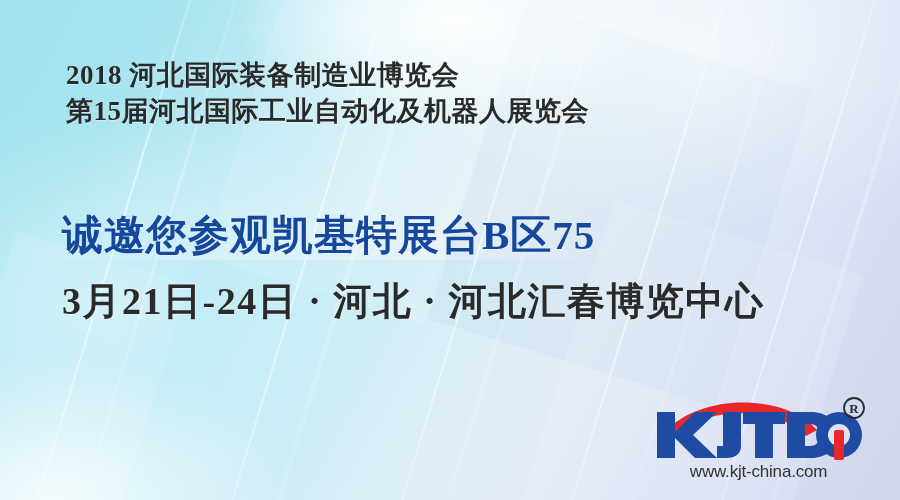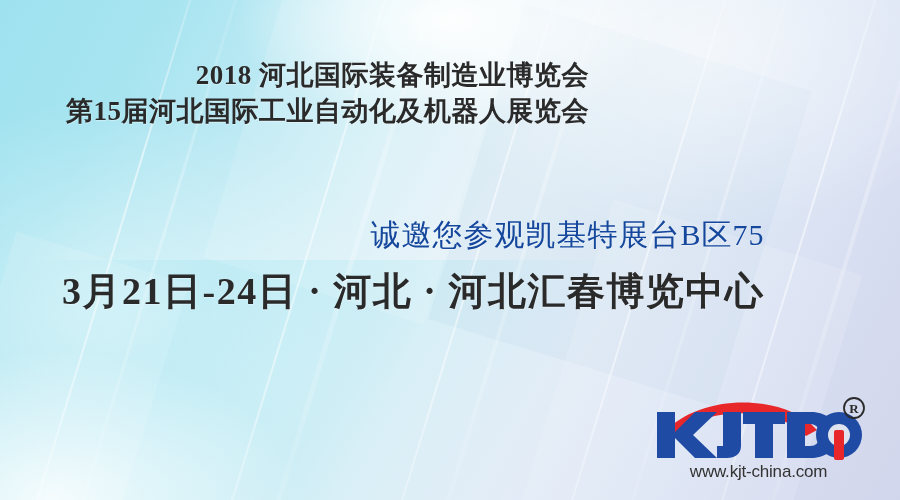--- a/index.html
+++ b/index.html
@@ -18,21 +18,20 @@
       linear-gradient(118deg,
         #9fe2ef 0%,
         #a6e4f0 14%,
         #bfeaf4 28%,
         #d8f1f7 40%,
         #e8f2f8 52%,
         #e4edf7 64%,
         #dde6f5 76%,
         #d6dcf0 88%,
         #d2d6ec 100%);
-    text-align: right;
   }
 
   
   .bg-layer { position: absolute; inset: 0; pointer-events: none; }
 
   
   .glow-top {
     background: radial-gradient(ellipse 300px 150px at 50% 4%,
                 rgba(255,255,255,0.95) 0%,
                 rgba(255,255,255,0.55) 35%,
@@ -117,36 +116,37 @@
   }
 
   .main-block {
     position: absolute;
     left: 62px;
     top: 207px;
     z-index: 6;
   }
   .headline {
     font-family: "Liberation Serif", "DejaVu Serif", serif;
-    font-weight: normal;
-    font-size: 30px;
+    font-weight: bold;
+    font-size: 41px;
     line-height: 56px;
     letter-spacing: 1px;
     color: #15479d;
     white-space: nowrap;
     text-shadow: 0.5px 0.5px 0 rgba(255,255,255,0.3);
   }
   .dateline {
     font-family: "Liberation Serif", "DejaVu Serif", serif;
     font-weight: bold;
     font-size: 38px;
     line-height: 56px;
     letter-spacing: 1.5px;
     color: #2a2a2a;
     white-space: nowrap;
+    margin-top: 10px;
     text-shadow: 0.5px 0.5px 0 rgba(255,255,255,0.3);
   }
 
   
   .logo-wrap {
     position: absolute;
     right: 34px;
     bottom: 18px;
     z-index: 7;
     display: flex;

